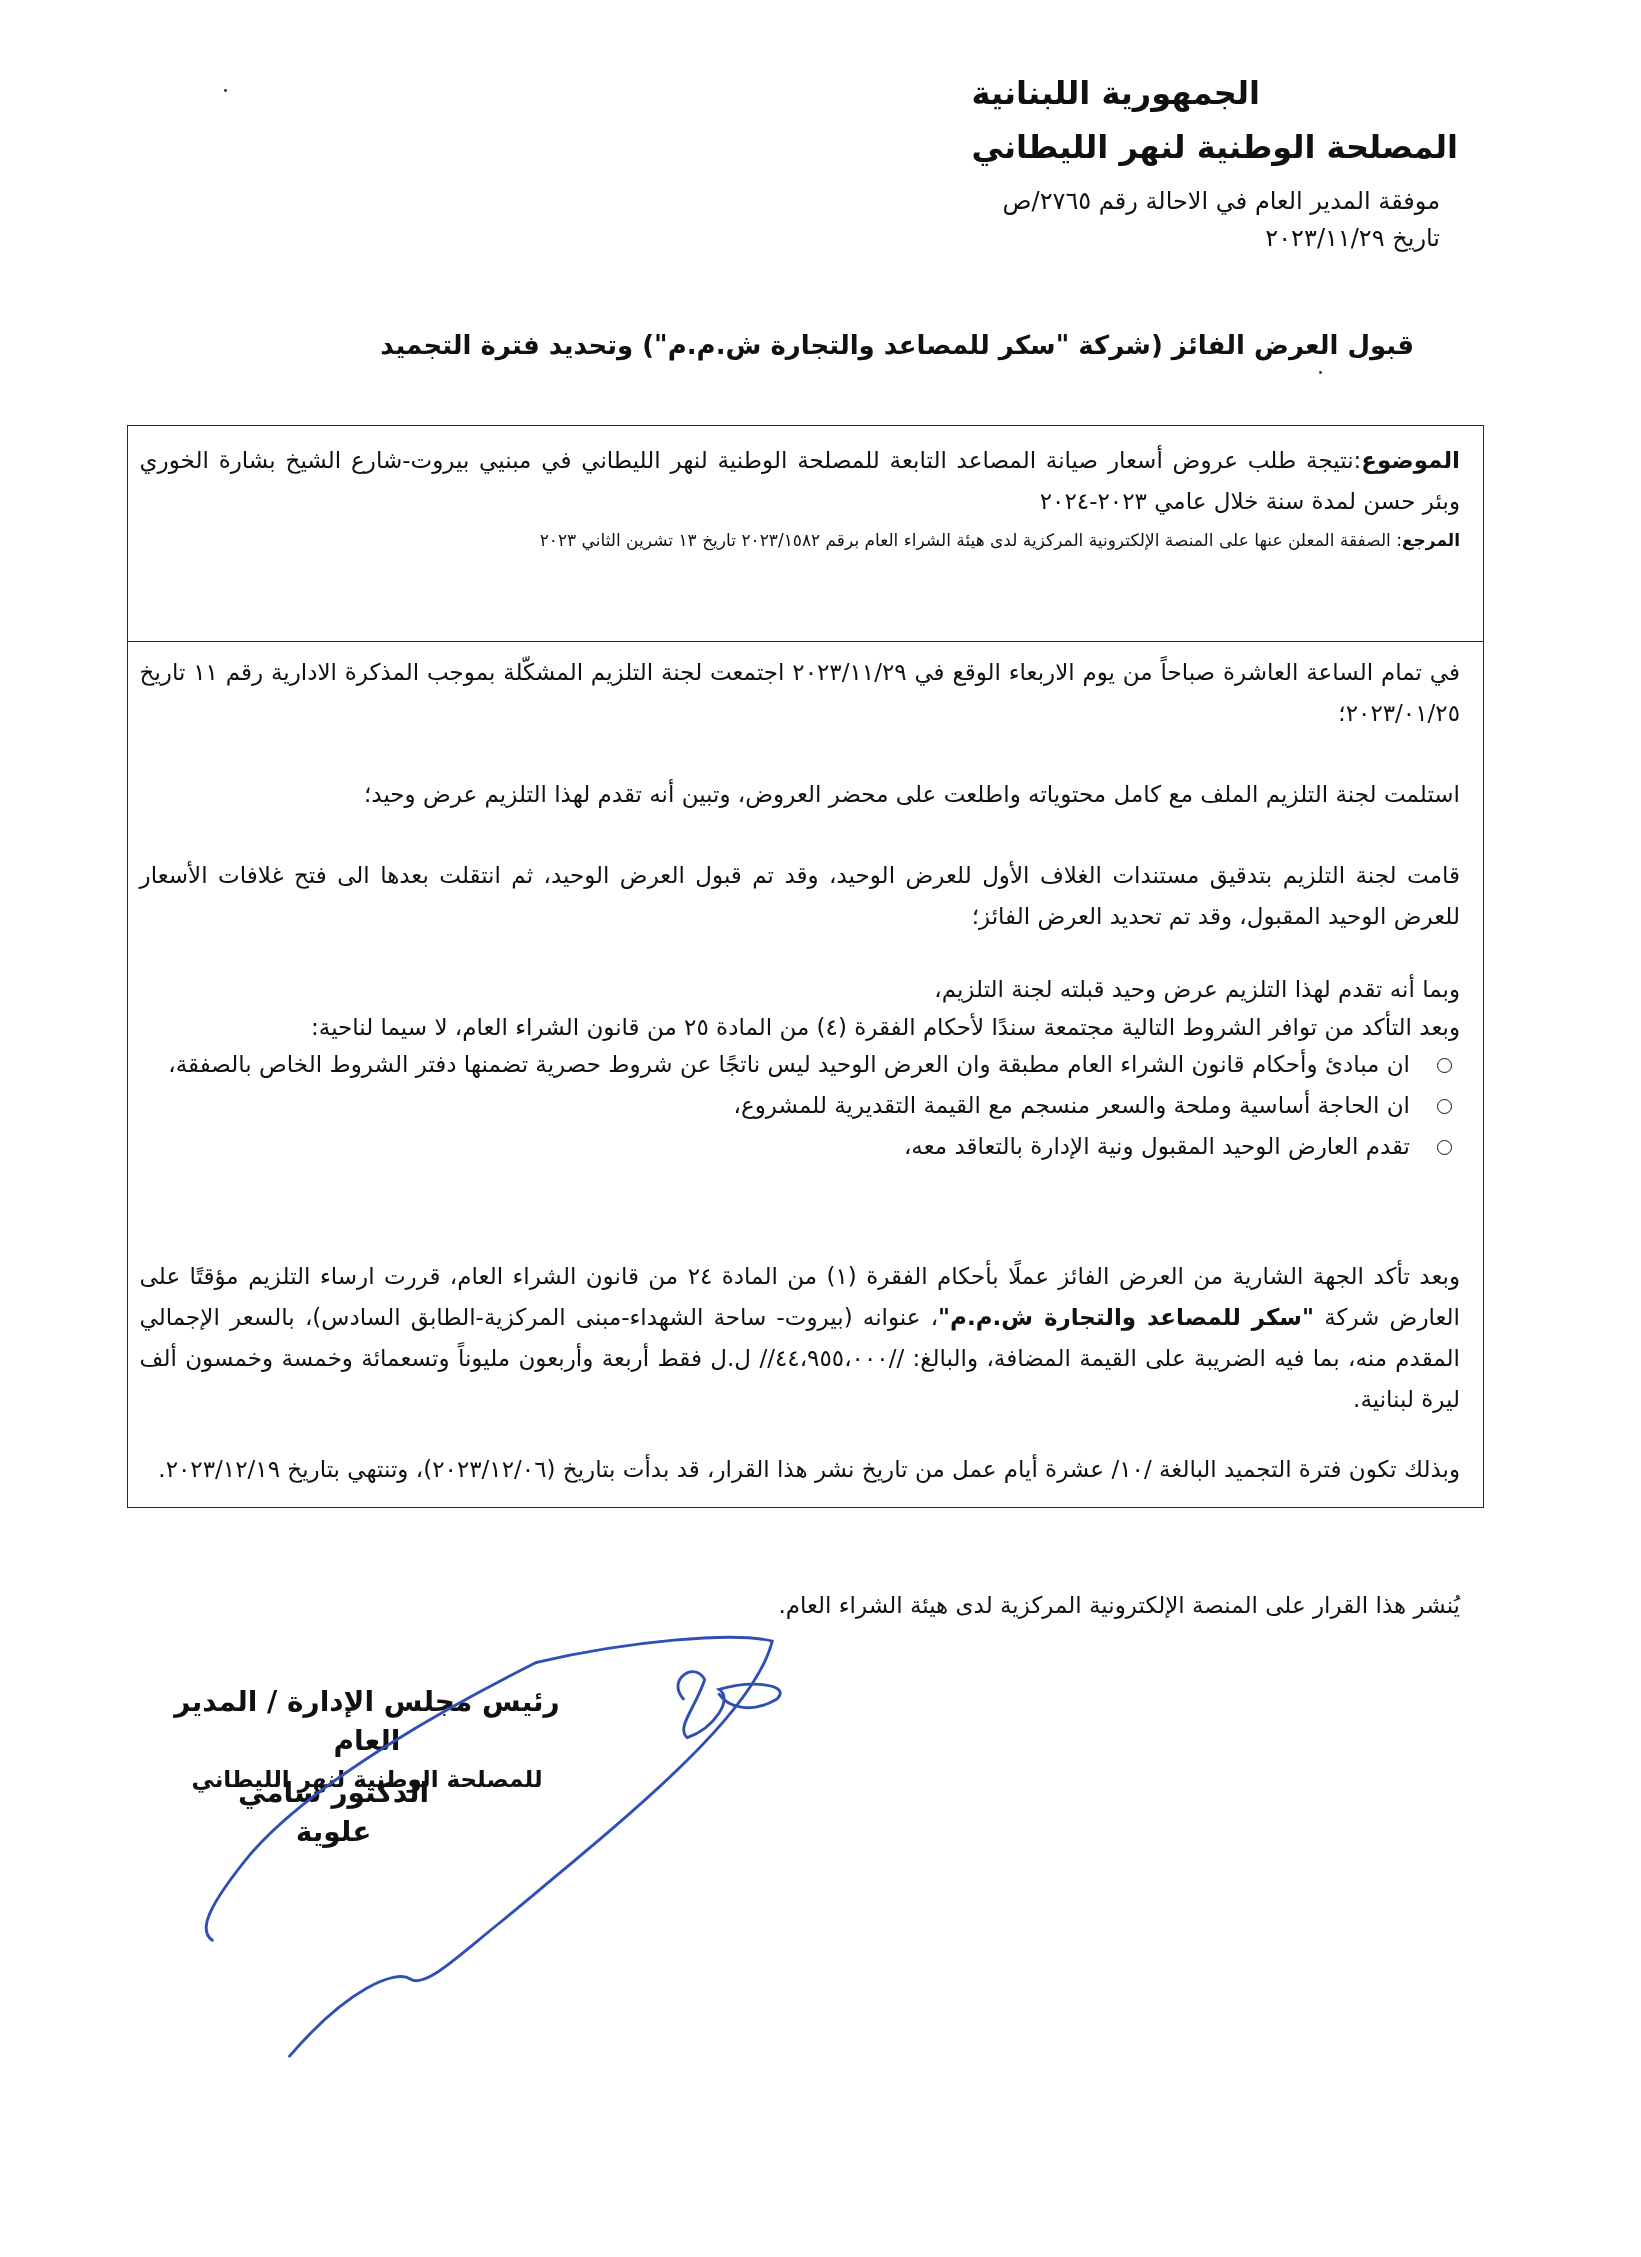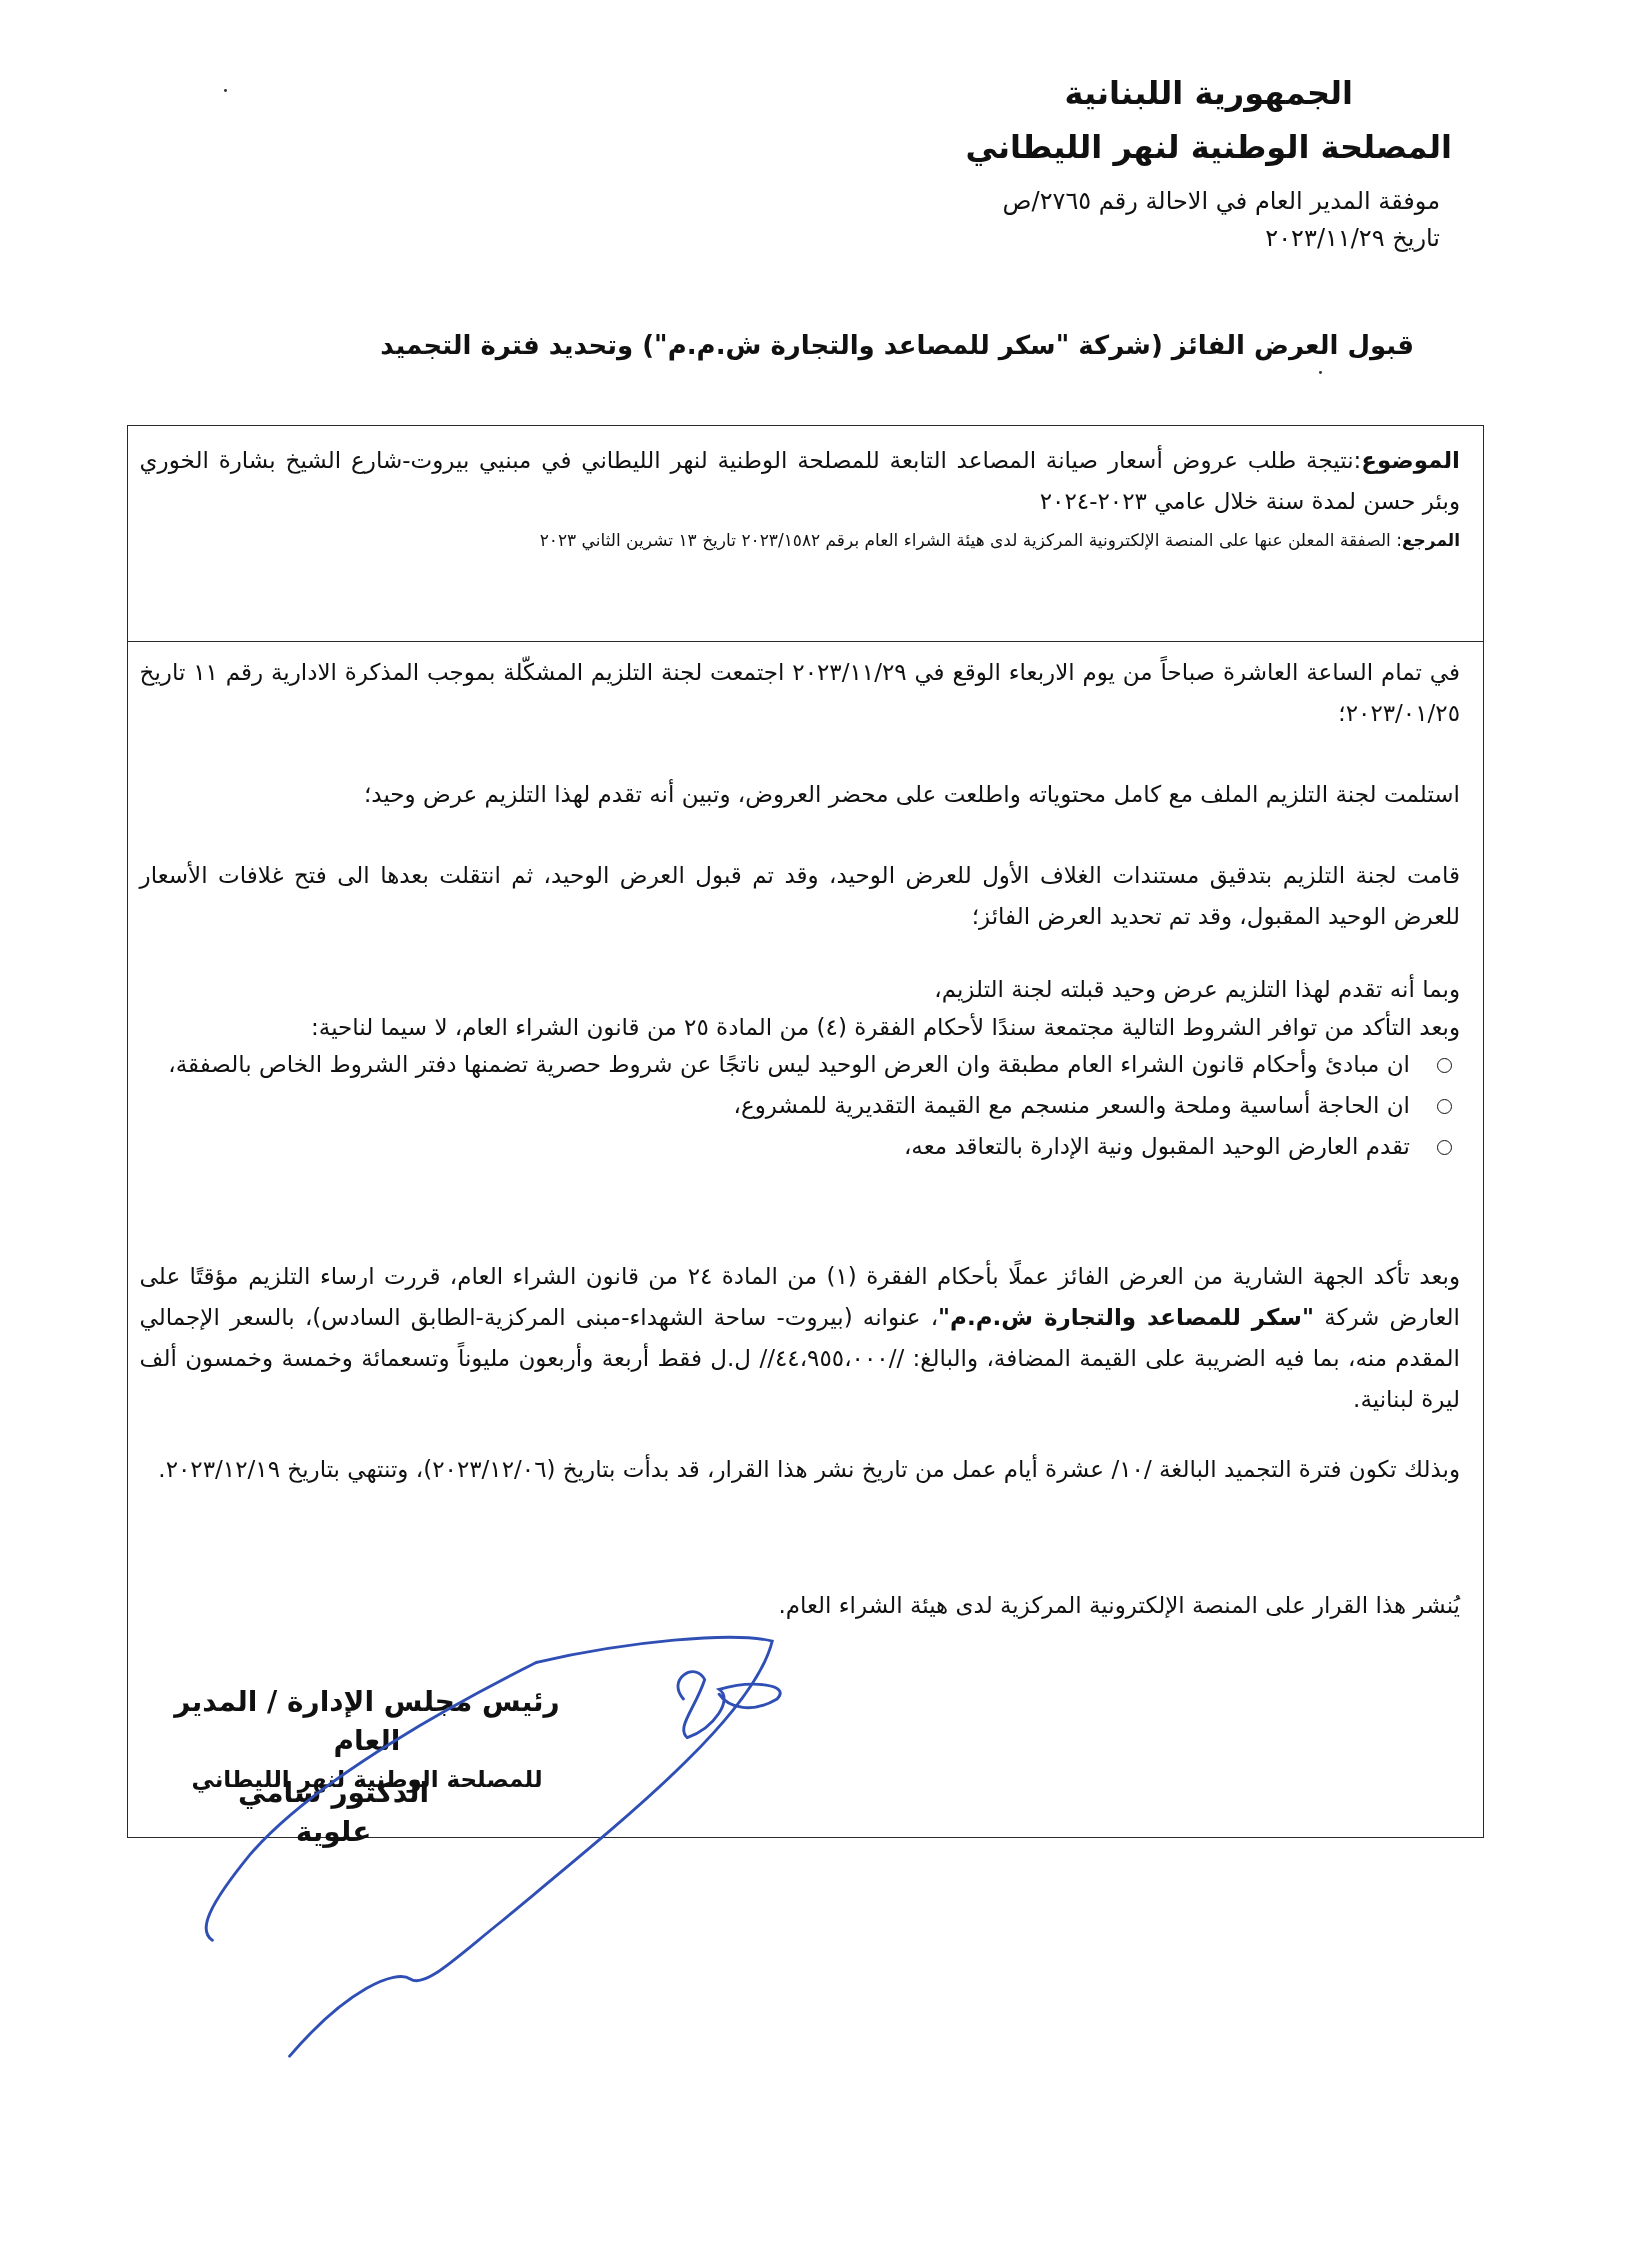--- a/index.html
+++ b/index.html
@@ -4,33 +4,33 @@
   <style>
     html, body { margin: 0; padding: 0; background: #ffffff; }
     body {
       width: 1641px; height: 2257px; position: relative; overflow: hidden;
       font-family: "DejaVu Sans", "Liberation Sans", sans-serif;
       color: #111;
     }
     .page { position: absolute; inset: 0; }
 
     
-    .hdr { position: absolute; right: 189px; top: 66px; text-align: center; }
+    .hdr { position: absolute; right: 183px; top: 66px; text-align: left; }
     .hdr .l1 { font-weight: bold; font-size: 32px; line-height: 54px; letter-spacing: 0.5px; }
     .hdr .l2 { font-weight: bold; font-size: 32px; line-height: 54px; }
     .ref { position: absolute; right: 201px; top: 183px; text-align: right; font-size: 24px; line-height: 37px; }
     .ref .line { white-space: nowrap; }
 
     .doc-title { position: absolute; right: 227px; top: 330px; font-weight: bold; font-size: 26px; white-space: nowrap; }
 
     .stray-dot { position: absolute; width: 2.9px; height: 2.9px; background: #333; border-radius: 50%; }
 
     
     .frame {
-      position: absolute; left: 127px; top: 425px; width: 1357px; height: 1413px;
+      position: absolute; left: 127px; top: 425px; width: 1357px; height: 1083px;
       border: 1.9px solid #2a2a2a; box-sizing: border-box;
     }
     .frame .divider { position: absolute; left: 0; right: 0; top: 215px; border-top: 1.9px solid #2a2a2a; }
 
     .para {
       position: absolute; right: 23px; left: 11.6px; text-align: justify;
       font-size: 23px; line-height: 41px; font-family: "DejaVu Sans", sans-serif;
     }
     .bold { font-weight: bold; }
     .subj { top: 13.5px; font-size: 23px; line-height: 41px; }

